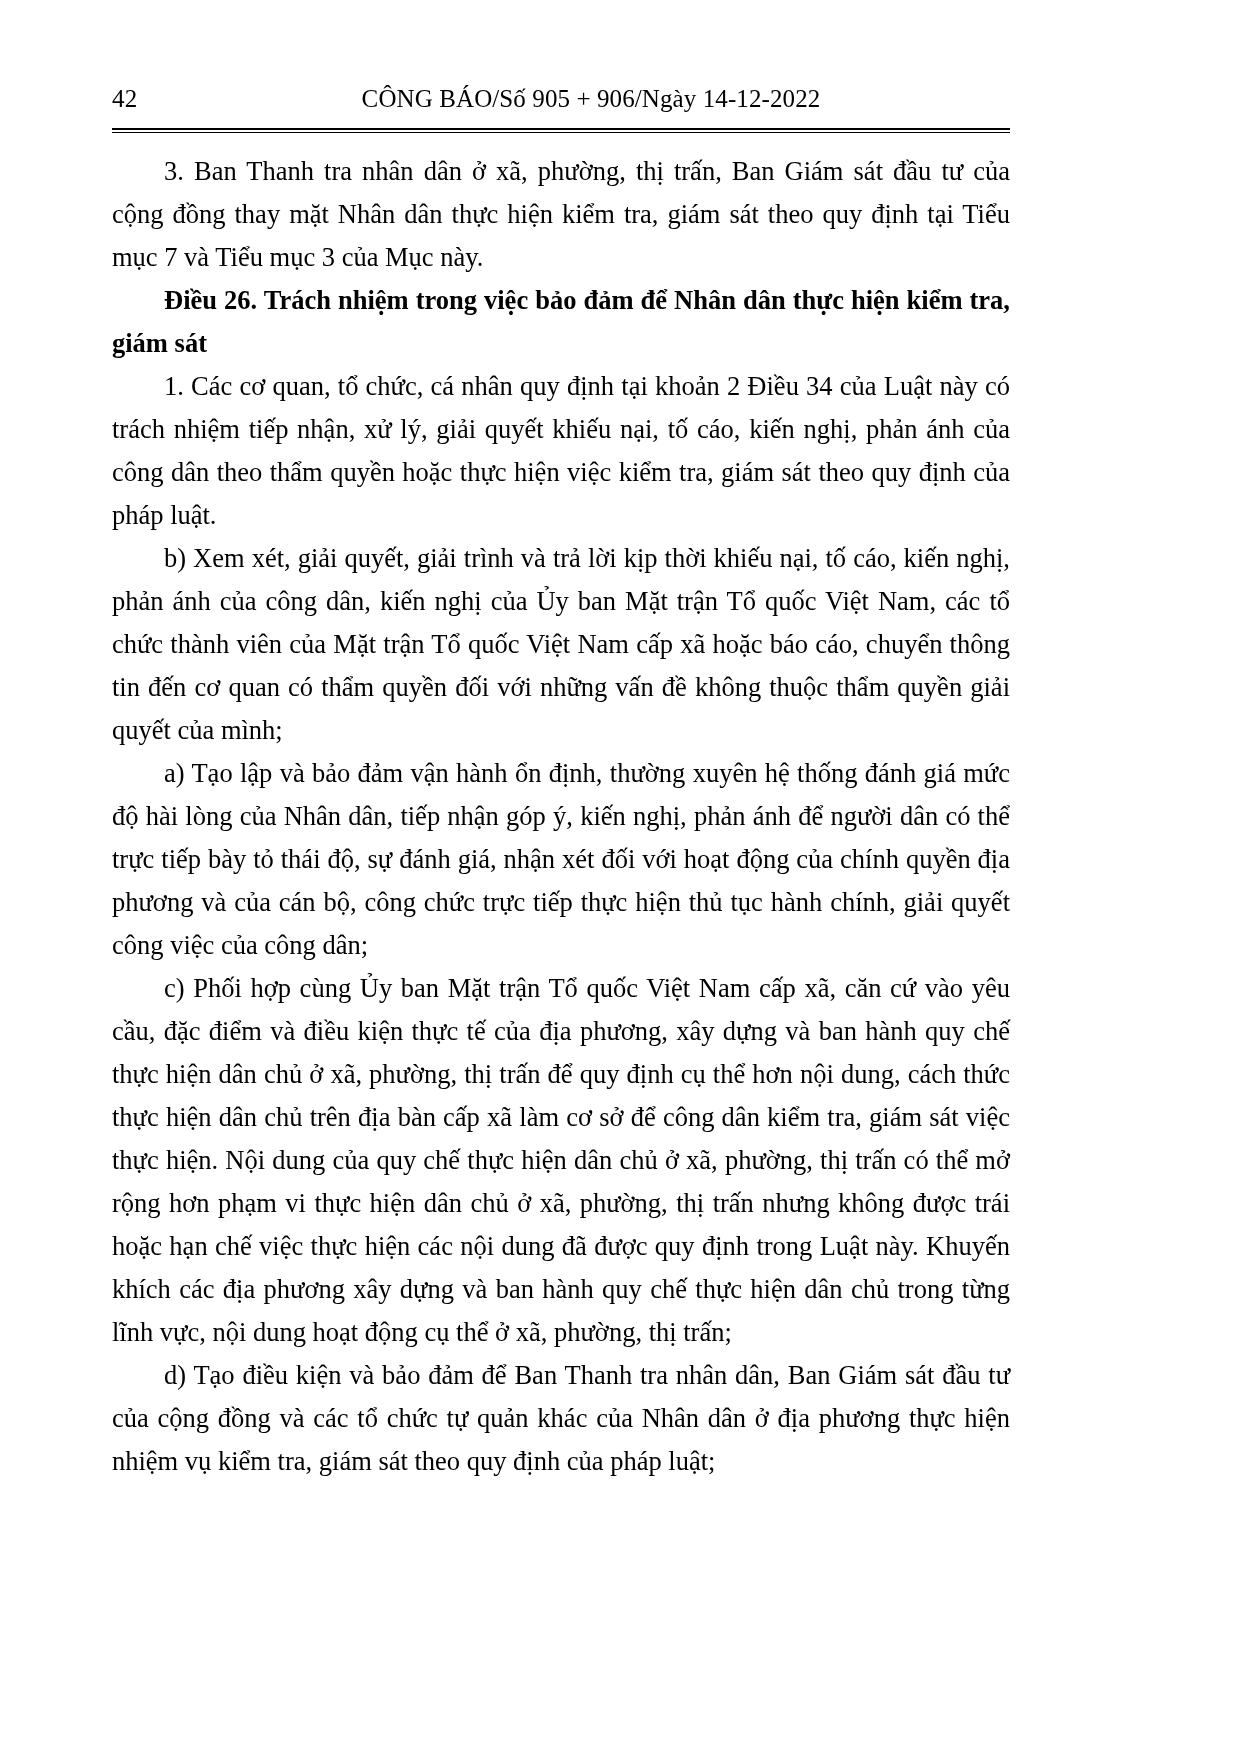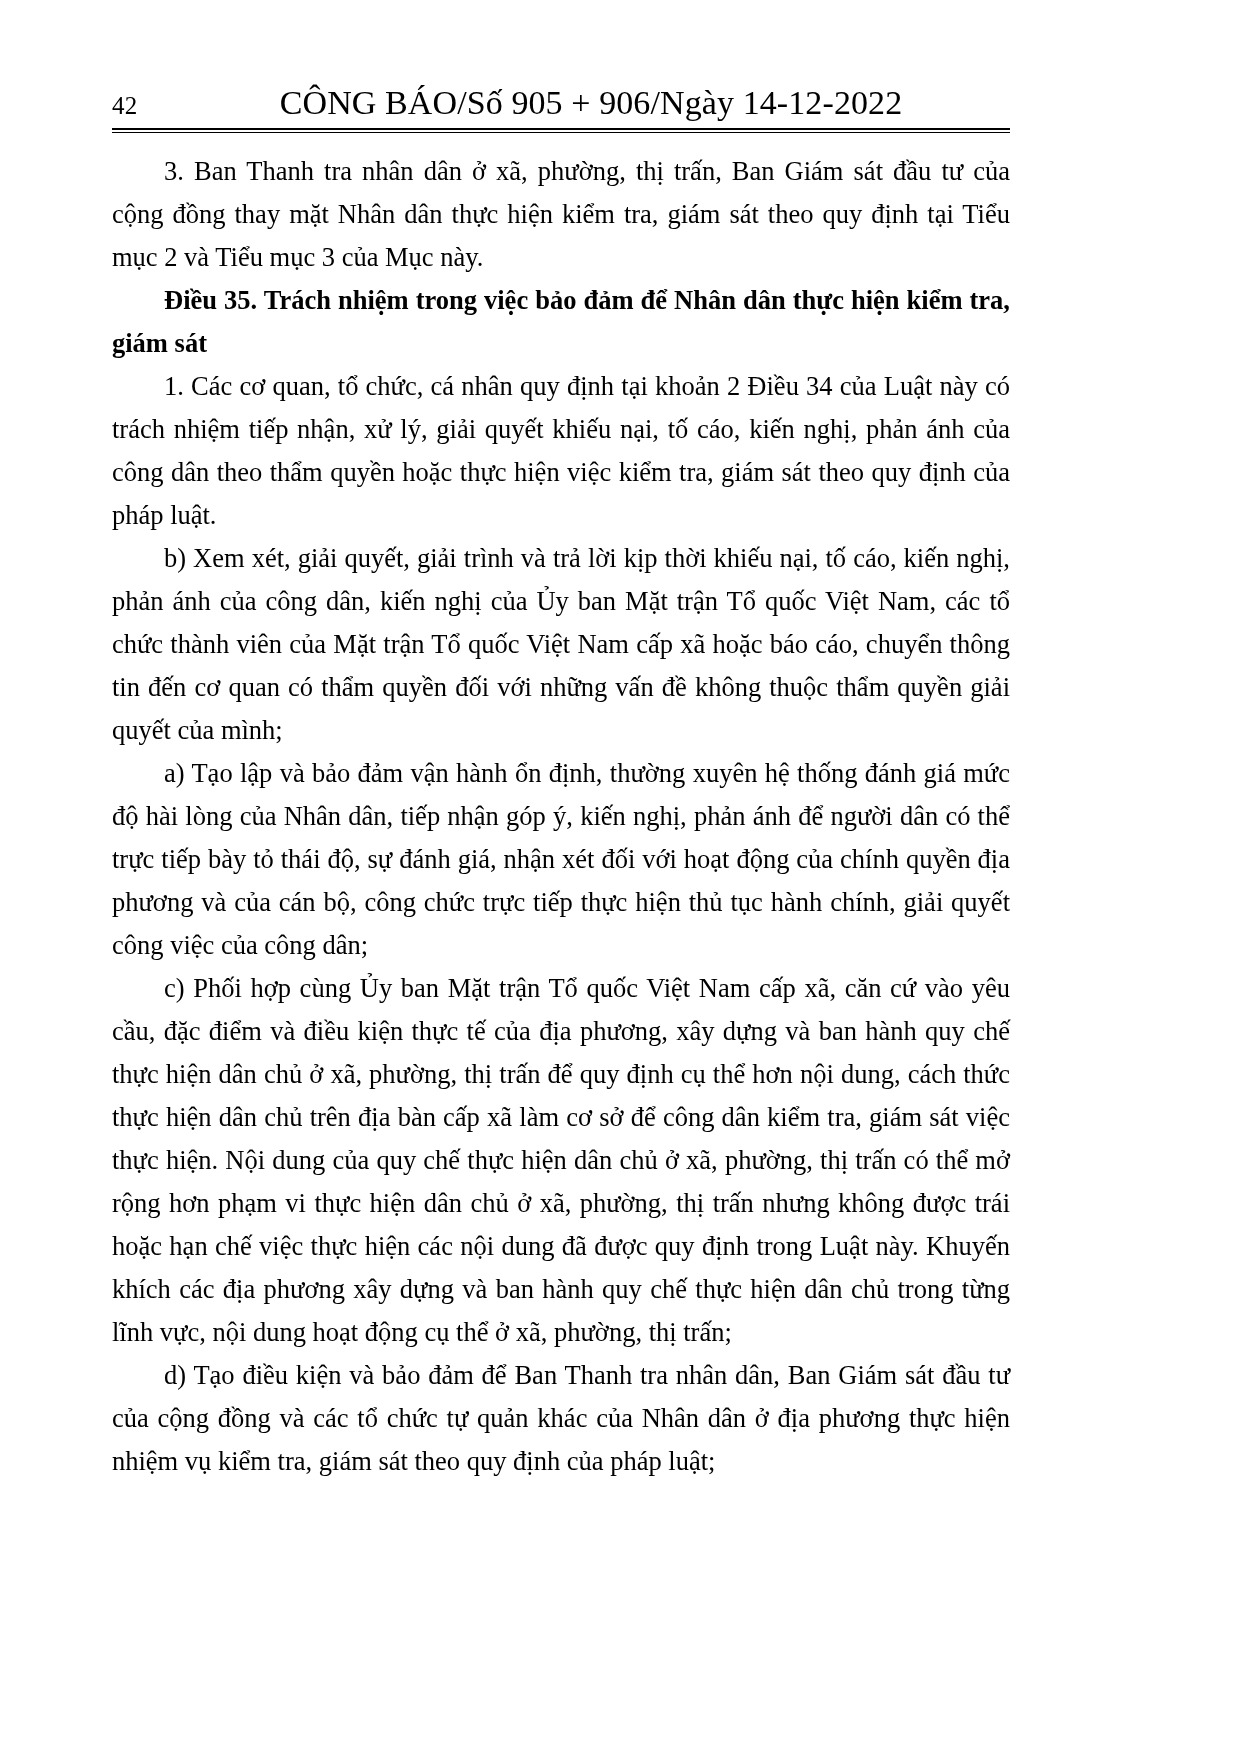--- a/index.html
+++ b/index.html
@@ -31,21 +31,21 @@
     font-size: 25px;
     line-height: 1;
     width: 150px;
     flex: 0 0 150px;
     text-align: left;
     letter-spacing: 0.2px;
   }
   .running-title {
     flex: 1 1 auto;
     text-align: center;
-    font-size: 34px;
+    font-size: 25px;
     line-height: 1;
     letter-spacing: 0.1px;
     margin-left: -90px;
   }
   .header-rule-wrap {
     position: absolute;
     left: 112px;
     top: 128px;
     width: 898px;
   }
@@ -97,22 +97,22 @@
     <div class="running-title">CÔNG BÁO/Số 905 + 906/Ngày 14-12-2022</div>
   </div>
 
   <div class="header-rule-wrap">
     <div class="rule-thick"></div>
     <div class="rule-gap"></div>
     <div class="rule-thin"></div>
   </div>
 
   <div class="body-col">
-    <p class="para">3. Ban Thanh tra nhân dân ở xã, phường, thị trấn, Ban Giám sát đầu tư của cộng đồng thay mặt Nhân dân thực hiện kiểm tra, giám sát theo quy định tại Tiểu mục 2 và Tiểu mục 3 của Mục này.</p>
-    <p class="para heading">Điều 35. Trách nhiệm trong việc bảo đảm để Nhân dân thực hiện kiểm tra, giám sát</p>
+    <p class="para">3. Ban Thanh tra nhân dân ở xã, phường, thị trấn, Ban Giám sát đầu tư của cộng đồng thay mặt Nhân dân thực hiện kiểm tra, giám sát theo quy định tại Tiểu mục 7 và Tiểu mục 3 của Mục này.</p>
+    <p class="para heading">Điều 26. Trách nhiệm trong việc bảo đảm để Nhân dân thực hiện kiểm tra, giám sát</p>
     <p class="para">1. Các cơ quan, tổ chức, cá nhân quy định tại khoản 2 Điều 34 của Luật này có trách nhiệm tiếp nhận, xử lý, giải quyết khiếu nại, tố cáo, kiến nghị, phản ánh của công dân theo thẩm quyền hoặc thực hiện việc kiểm tra, giám sát theo quy định của pháp luật.</p>
     <p class="para">b) Xem xét, giải quyết, giải trình và trả lời kịp thời khiếu nại, tố cáo, kiến nghị, phản ánh của công dân, kiến nghị của Ủy ban Mặt trận Tổ quốc Việt Nam, các tổ chức thành viên của Mặt trận Tổ quốc Việt Nam cấp xã hoặc báo cáo, chuyển thông tin đến cơ quan có thẩm quyền đối với những vấn đề không thuộc thẩm quyền giải quyết của mình;</p>
     <p class="para">a) Tạo lập và bảo đảm vận hành ổn định, thường xuyên hệ thống đánh giá mức độ hài lòng của Nhân dân, tiếp nhận góp ý, kiến nghị, phản ánh để người dân có thể trực tiếp bày tỏ thái độ, sự đánh giá, nhận xét đối với hoạt động của chính quyền địa phương và của cán bộ, công chức trực tiếp thực hiện thủ tục hành chính, giải quyết công việc của công dân;</p>
     <p class="para">c) Phối hợp cùng Ủy ban Mặt trận Tổ quốc Việt Nam cấp xã, căn cứ vào yêu cầu, đặc điểm và điều kiện thực tế của địa phương, xây dựng và ban hành quy chế thực hiện dân chủ ở xã, phường, thị trấn để quy định cụ thể hơn nội dung, cách thức thực hiện dân chủ trên địa bàn cấp xã làm cơ sở để công dân kiểm tra, giám sát việc thực hiện. Nội dung của quy chế thực hiện dân chủ ở xã, phường, thị trấn có thể mở rộng hơn phạm vi thực hiện dân chủ ở xã, phường, thị trấn nhưng không được trái hoặc hạn chế việc thực hiện các nội dung đã được quy định trong Luật này. Khuyến khích các địa phương xây dựng và ban hành quy chế thực hiện dân chủ trong từng lĩnh vực, nội dung hoạt động cụ thể ở xã, phường, thị trấn;</p>
     <p class="para">d) Tạo điều kiện và bảo đảm để Ban Thanh tra nhân dân, Ban Giám sát đầu tư của cộng đồng và các tổ chức tự quản khác của Nhân dân ở địa phương thực hiện nhiệm vụ kiểm tra, giám sát theo quy định của pháp luật;</p>
   </div>
 
 </div>
 
 </body></html>

